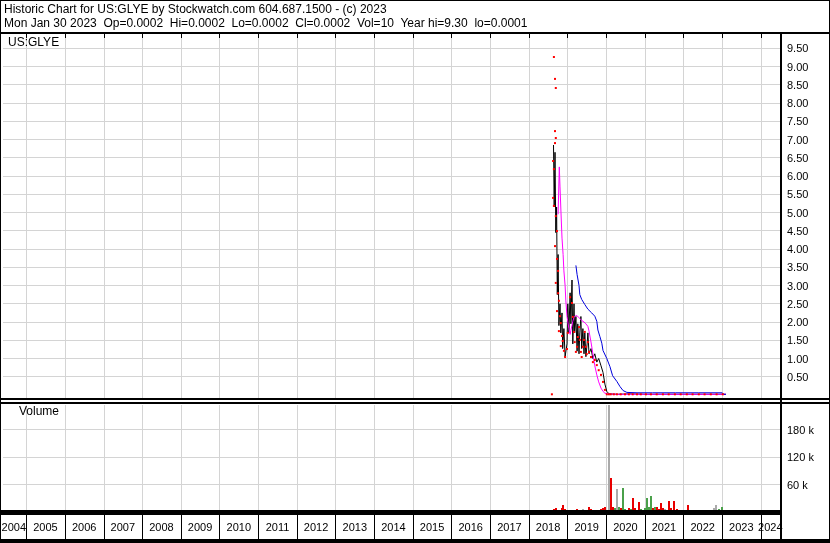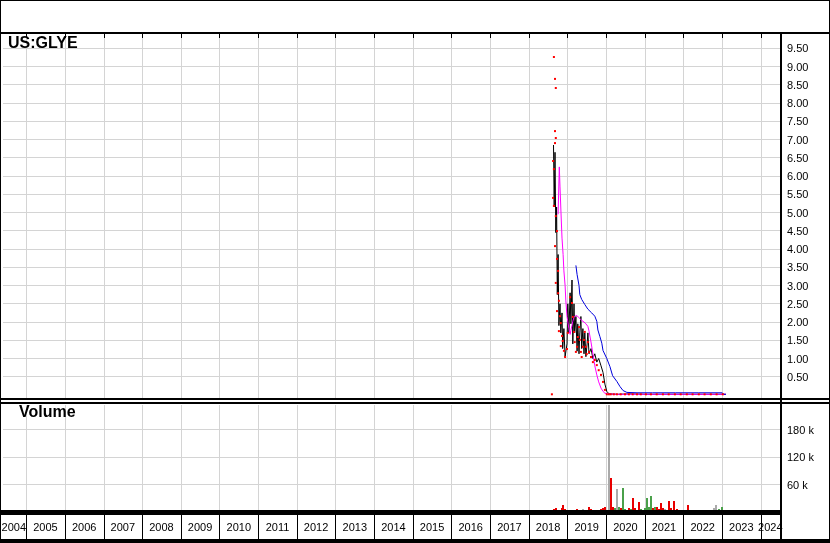--- a/index.html
+++ b/index.html
@@ -1,30 +1,32 @@
 <!DOCTYPE html>
 <html><head>
 <meta charset="utf-8">
 <style>
   html,body{margin:0;padding:0;background:#fff;}
   .screen{position:relative;width:830px;height:543px;background:#ffffff;
           font-family:"Liberation Sans",sans-serif;color:#000;
           border:1px solid #000;box-sizing:border-box;overflow:hidden;}
   .abs{position:absolute;}
   .title-line{left:3px;font-size:12px;line-height:14px;white-space:pre;}
-  .panel-label{font-size:16px;line-height:13px;background:transparent;font-weight:bold;}
+  .panel-label{font-size:12px;line-height:13px;background:transparent;}
   .hline,.vline{background:#000;}
   svg text{font-family:"Liberation Sans",sans-serif;font-size:11px;fill:#000;}
 </style>
 </head>
 <body>
 
 <div class="screen">
 
   <div class="abs" style="left:0;top:0;width:828px;height:31px;">
+    <div class="abs title-line" style="top:1px;">Historic Chart for US:GLYE by Stockwatch.com 604.687.1500 - (c) 2023</div>
+    <div class="abs title-line" style="top:15px;">Mon Jan 30 2023  Op=0.0002  Hi=0.0002  Lo=0.0002  Cl=0.0002  Vol=10  Year hi=9.30  lo=0.0001</div>
   </div>
   <div class="abs hline" style="left:0;top:31px;width:828px;height:2px;"></div>
 
   <svg class="abs" id="chart-svg" style="left:0;top:0;" width="828" height="541" viewBox="0 0 828 541">
       <g>
         <line x1="2" y1="47.25" x2="779" y2="47.25" stroke="#d4d4d4" stroke-width="1" shape-rendering="crispEdges"></line>
         <line x1="2" y1="65.5" x2="779" y2="65.5" stroke="#d4d4d4" stroke-width="1" shape-rendering="crispEdges"></line>
         <line x1="2" y1="83.75" x2="779" y2="83.75" stroke="#d4d4d4" stroke-width="1" shape-rendering="crispEdges"></line>
         <line x1="2" y1="102" x2="779" y2="102" stroke="#d4d4d4" stroke-width="1" shape-rendering="crispEdges"></line>
         <line x1="2" y1="120.25" x2="779" y2="120.25" stroke="#d4d4d4" stroke-width="1" shape-rendering="crispEdges"></line>

